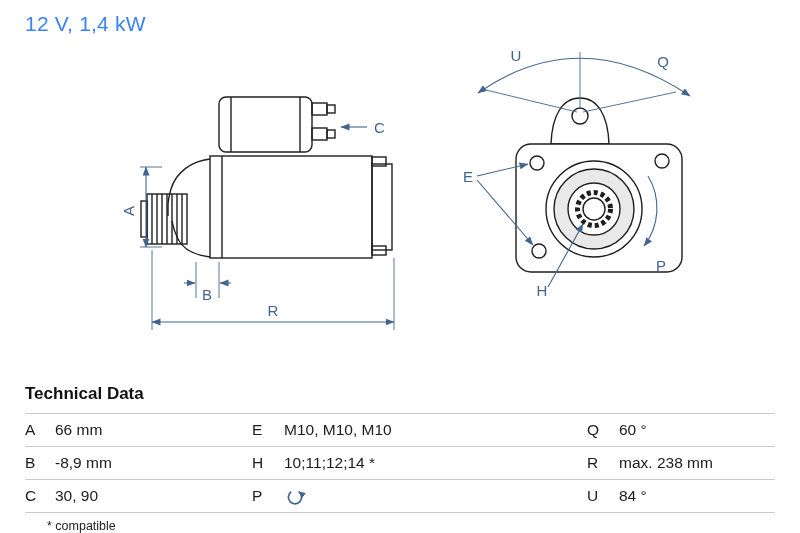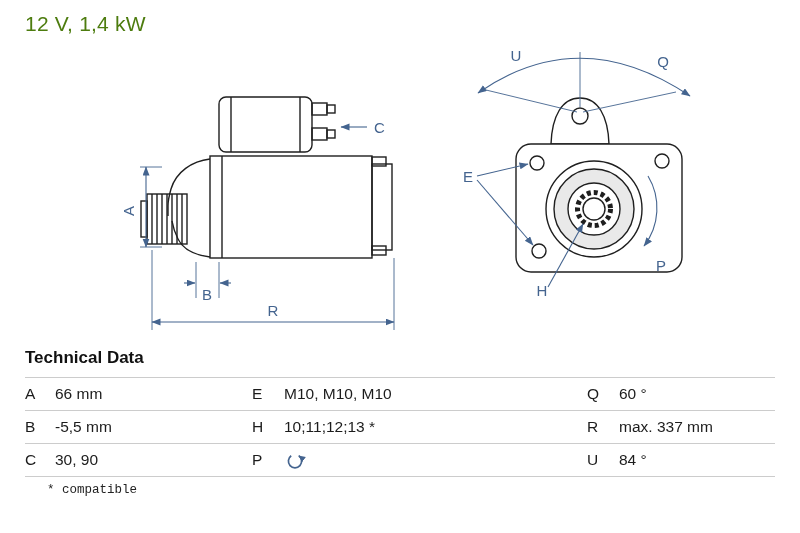--- a/index.html
+++ b/index.html
@@ -1,38 +1,38 @@
 <!DOCTYPE html>
 <html><head>
 <meta charset="utf-8">
 <style>
   html,body{margin:0;padding:0;}
   body{
     width:800px;height:533px;background:#ffffff;position:relative;overflow:hidden;
     font-family:"Liberation Sans",sans-serif;color:#1c1c1c;
   }
   .page-title{
-    position:absolute;left:25px;top:12px;font-size:21px;color:#4d7c0f;
+    position:absolute;left:25px;top:12px;font-size:21px;color:#3b82f6;
     letter-spacing:.2px;
   }
   svg.drawing{position:absolute;left:0;top:0;}
   .part{stroke:#1f1f1f;stroke-width:1.4;fill:none;}
   .partw{stroke:#1f1f1f;stroke-width:1.4;fill:#ffffff;}
   .dim{stroke:#44648f;stroke-width:1.1;fill:none;}
   .dim-thin{stroke:#44648f;stroke-width:.9;fill:none;}
   .dim-label{fill:#44648f;font-size:15px;font-family:"Liberation Sans",sans-serif;}
-  .tech{position:absolute;left:25px;top:348px;width:750px;}
+  .tech{position:absolute;left:25px;top:384px;width:750px;}
   .tech-heading{font-size:17px;font-weight:bold;color:#111;margin:0 0 9px 0;}
   table.specs{width:100%;border-collapse:collapse;table-layout:fixed;font-size:15.5px;color:#1c1c1c;}
   table.specs tr{height:33px;}
   table.specs td{padding:0;vertical-align:middle;border-top:1px solid #cccccc;}
   table.specs tr:last-child td{border-bottom:1px solid #cccccc;}
   td.key{padding-left:6px;}
   td.val{padding-left:4px;margin-left:36px;}
-  .footnote{margin:6px 0 0 22px;font-size:12.5px;color:#222;font-family:Liberation Mono, monospace;}
+  .footnote{margin:6px 0 0 22px;font-size:12.5px;color:#222;}
   .rot-icon{display:inline-block;vertical-align:middle;}
 </style>
 </head>
 <body>
 
 <div class="page-title">12 V, 1,4 kW</div>
 
 <svg class="drawing" width="800" height="362" viewBox="0 0 800 362">
   <defs>
     <marker id="ab" markerWidth="10" markerHeight="8" refX="8.5" refY="3.5" orient="auto" markerUnits="userSpaceOnUse">
@@ -159,25 +159,25 @@
       <tr>
         <td class="key">A</td>
         <td class="val">66 mm</td>
         <td class="key">E</td>
         <td class="val">M10, M10, M10</td>
         <td class="key">Q</td>
         <td class="val">60 °</td>
       </tr>
       <tr>
         <td class="key">B</td>
-        <td class="val">-5,5 mm</td>
+        <td class="val">-8,9 mm</td>
         <td class="key">H</td>
-        <td class="val">10;11;12;13 *</td>
+        <td class="val">10;11;12;14 *</td>
         <td class="key">R</td>
-        <td class="val">max. 337 mm</td>
+        <td class="val">max. 238 mm</td>
       </tr>
       <tr>
         <td class="key">C</td>
         <td class="val">30, 90</td>
         <td class="key">P</td>
         <td class="val">
           <svg class="rot-icon" width="22" height="20" viewBox="0 0 22 20">
             <defs>
               <marker id="rot-arrow" markerWidth="8" markerHeight="7" refX="6.5" refY="3" orient="auto" markerUnits="userSpaceOnUse">
                 <path d="M0,0 L7,3 L0,6 Z" fill="#44648f"></path>

